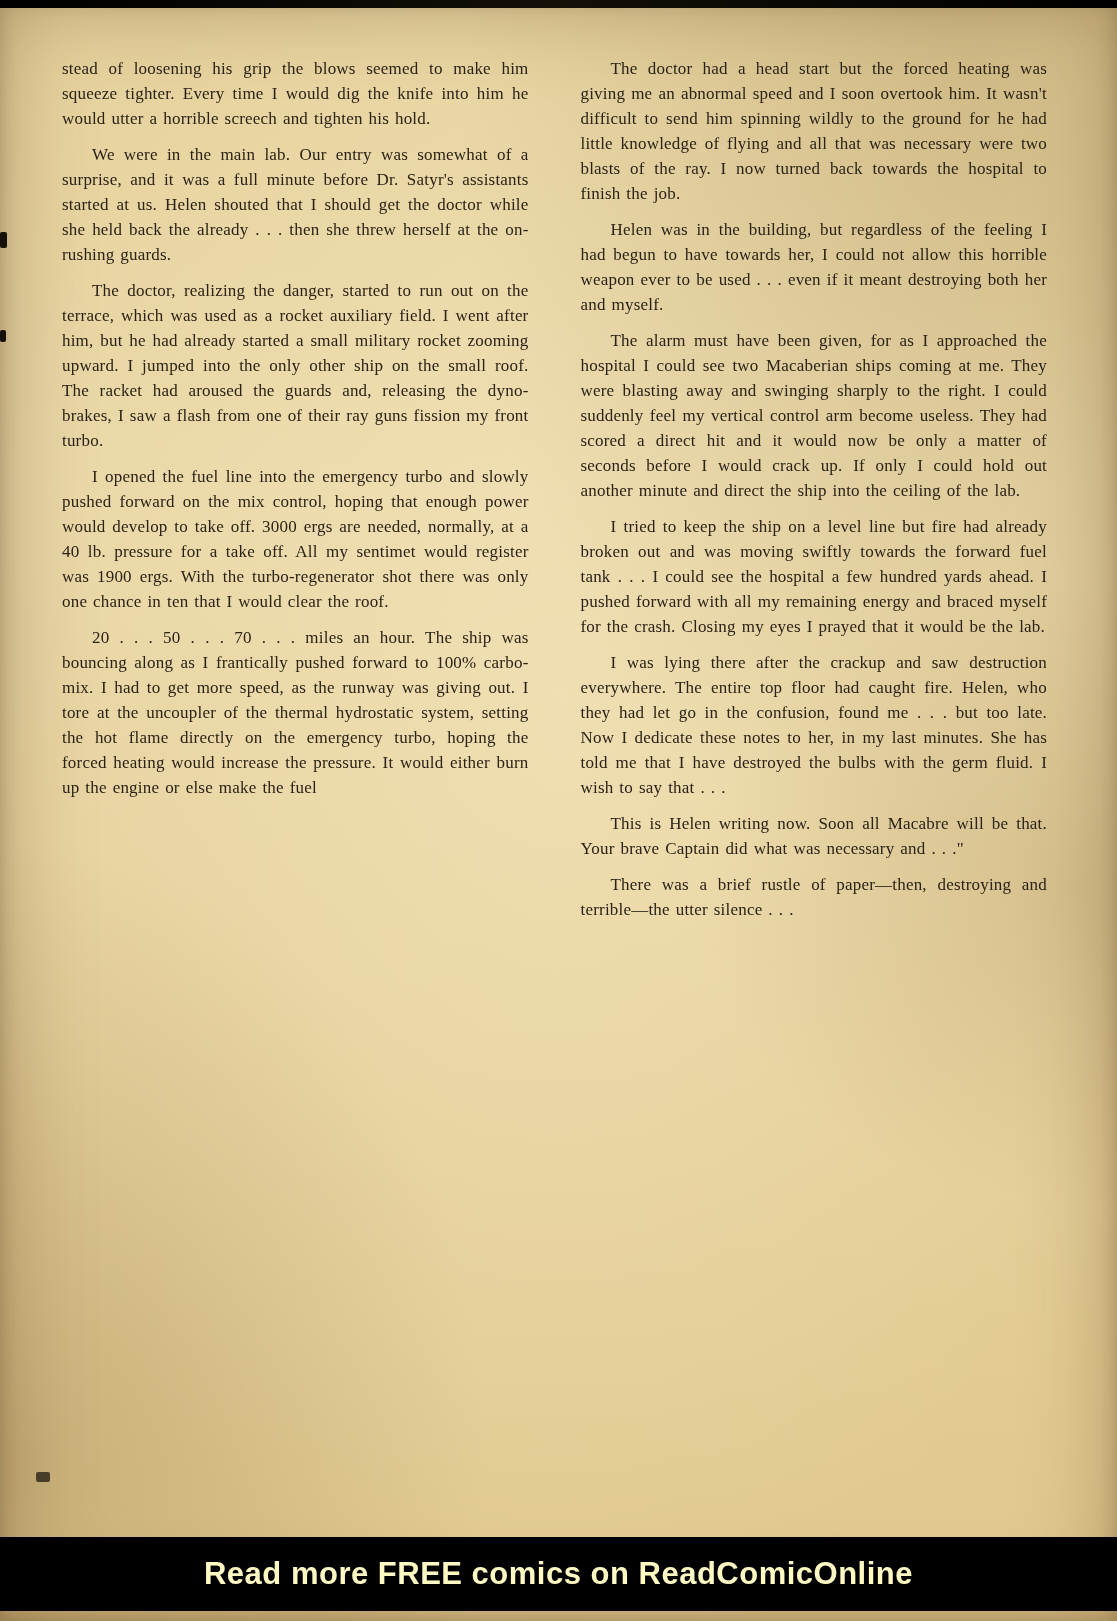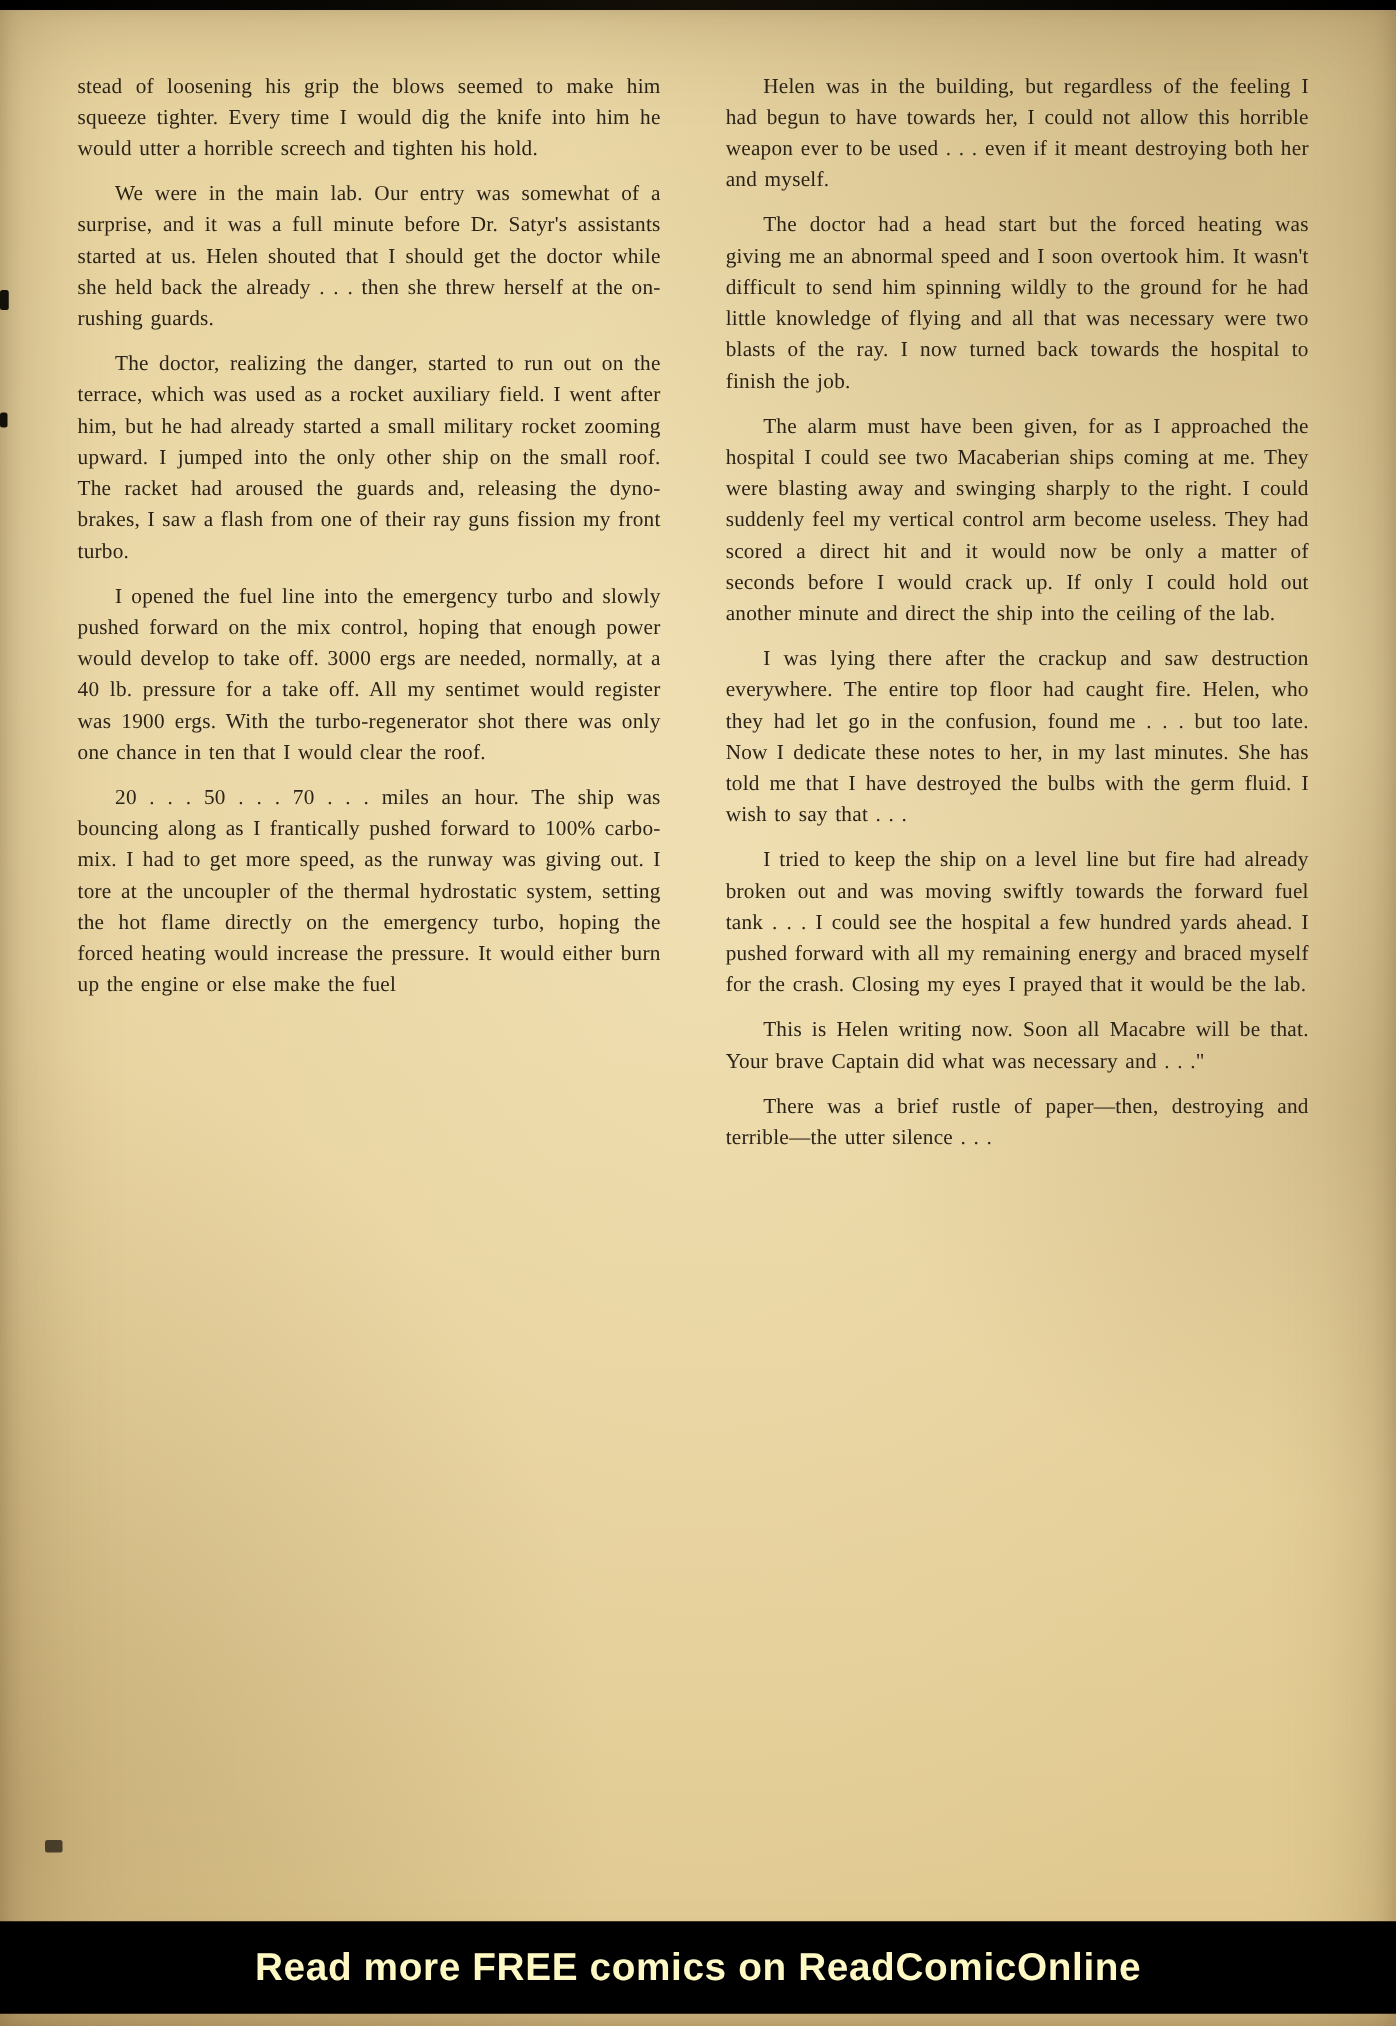--- a/index.html
+++ b/index.html
@@ -93,25 +93,25 @@
 
   <div class="text-columns">
     <div class="col">
       <p class="noindent">stead of loosening his grip the blows seemed to make him squeeze tighter. Every time I would dig the knife into him he would utter a horrible screech and tighten his hold.</p>
       <p>We were in the main lab. Our entry was somewhat of a surprise, and it was a full minute before Dr. Satyr's assistants started at us. Helen shouted that I should get the doctor while she held back the already . . . then she threw herself at the on-rushing guards.</p>
       <p>The doctor, realizing the danger, started to run out on the terrace, which was used as a rocket auxiliary field. I went after him, but he had already started a small military rocket zooming upward. I jumped into the only other ship on the small roof. The racket had aroused the guards and, releasing the dyno-brakes, I saw a flash from one of their ray guns fission my front turbo.</p>
       <p>I opened the fuel line into the emergency turbo and slowly pushed forward on the mix control, hoping that enough power would develop to take off. 3000 ergs are needed, normally, at a 40 lb. pressure for a take off. All my sentimet would register was 1900 ergs. With the turbo-regenerator shot there was only one chance in ten that I would clear the roof.</p>
       <p>20 . . . 50 . . . 70 . . . miles an hour. The ship was bouncing along as I frantically pushed forward to 100% carbo-mix. I had to get more speed, as the runway was giving out. I tore at the uncoupler of the thermal hydrostatic system, setting the hot flame directly on the emergency turbo, hoping the forced heating would increase the pressure. It would either burn up the engine or else make the fuel</p>
     </div>
     <div class="col">
+      <p>The doctor had a head start but the forced heating was giving me an abnormal speed and I soon overtook him. It wasn't difficult to send him spinning wildly to the ground for he had little knowledge of flying and all that was necessary were two blasts of the ray. I now turned back towards the hospital to finish the job.</p>
       <p>Helen was in the building, but regardless of the feeling I had begun to have towards her, I could not allow this horrible weapon ever to be used . . . even if it meant destroying both her and myself.</p>
-      <p>The doctor had a head start but the forced heating was giving me an abnormal speed and I soon overtook him. It wasn't difficult to send him spinning wildly to the ground for he had little knowledge of flying and all that was necessary were two blasts of the ray. I now turned back towards the hospital to finish the job.</p>
       <p>The alarm must have been given, for as I approached the hospital I could see two Macaberian ships coming at me. They were blasting away and swinging sharply to the right. I could suddenly feel my vertical control arm become useless. They had scored a direct hit and it would now be only a matter of seconds before I would crack up. If only I could hold out another minute and direct the ship into the ceiling of the lab.</p>
+      <p>I tried to keep the ship on a level line but fire had already broken out and was moving swiftly towards the forward fuel tank . . . I could see the hospital a few hundred yards ahead. I pushed forward with all my remaining energy and braced myself for the crash. Closing my eyes I prayed that it would be the lab.</p>
       <p>I was lying there after the crackup and saw destruction everywhere. The entire top floor had caught fire. Helen, who they had let go in the confusion, found me . . . but too late. Now I dedicate these notes to her, in my last minutes. She has told me that I have destroyed the bulbs with the germ fluid. I wish to say that . . .</p>
-      <p>I tried to keep the ship on a level line but fire had already broken out and was moving swiftly towards the forward fuel tank . . . I could see the hospital a few hundred yards ahead. I pushed forward with all my remaining energy and braced myself for the crash. Closing my eyes I prayed that it would be the lab.</p>
       <p>This is Helen writing now. Soon all Macabre will be that. Your brave Captain did what was necessary and . . ."</p>
       <p>There was a brief rustle of paper—then, destroying and terrible—the utter silence . . .</p>
     </div>
   </div>
 
   <div class="banner">
     <span class="banner-text">Read more FREE comics on ReadComicOnline</span>
   </div>
 
 </div>

